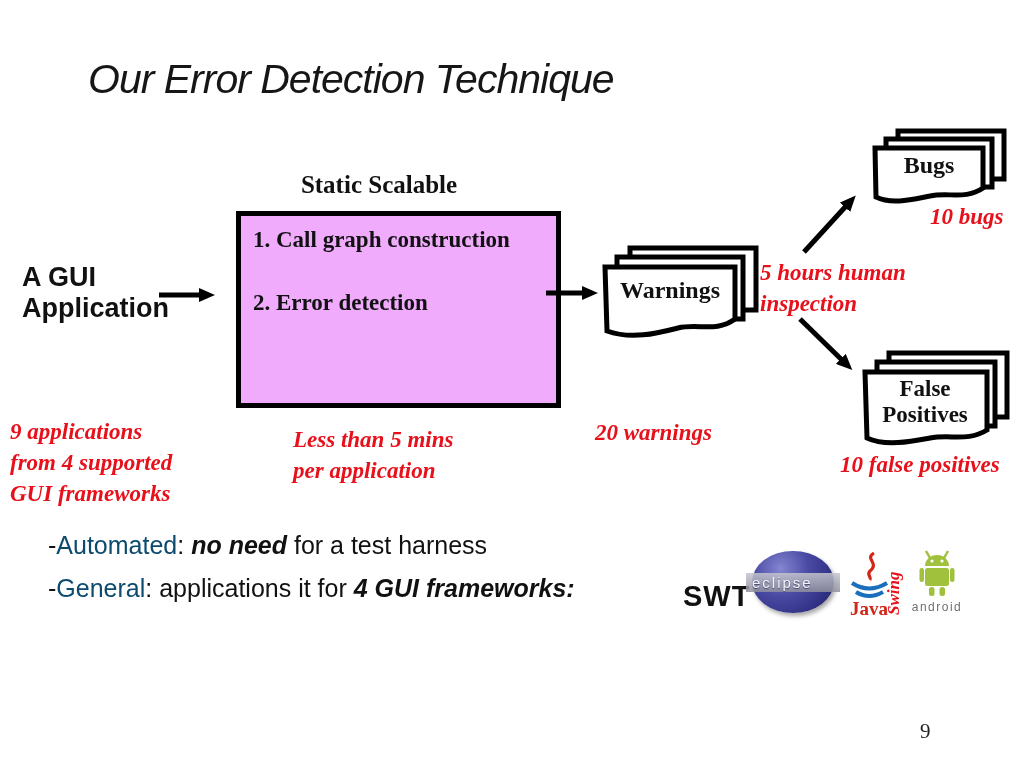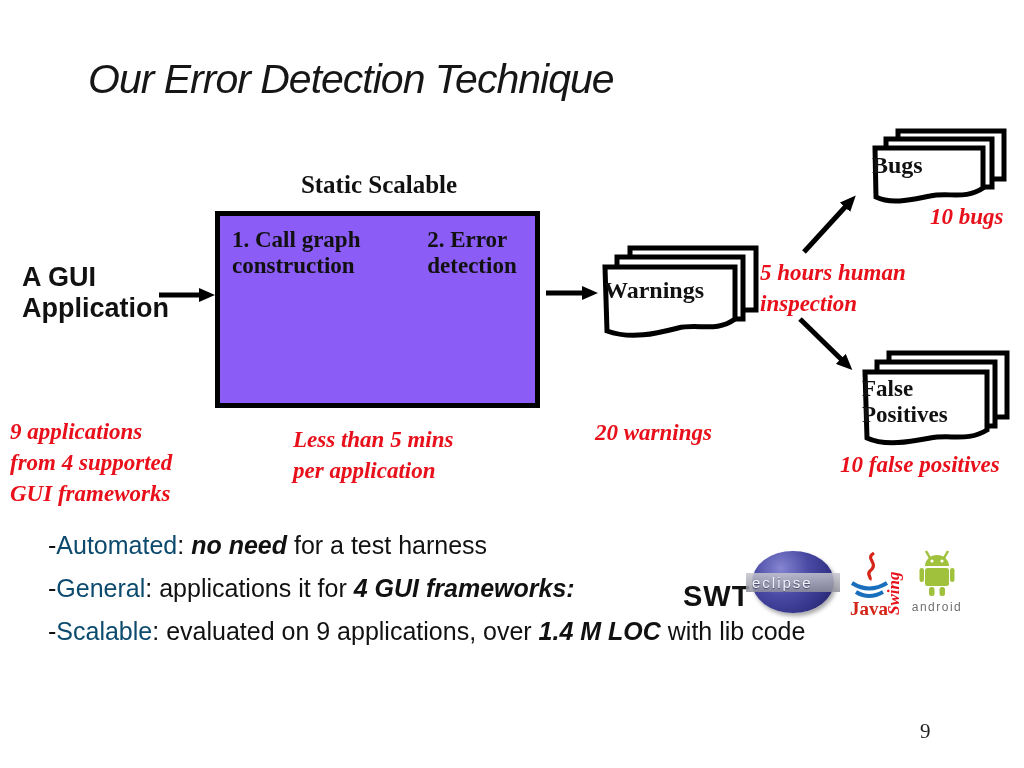--- a/index.html
+++ b/index.html
@@ -7,27 +7,27 @@
        font-family:"Liberation Sans",sans-serif;}
   .abs{position:absolute;}
   .preline{white-space:pre-line;}
 
   .slide-title{left:88px;top:56px;font-style:italic;font-size:41px;color:#161616;
                letter-spacing:-1px;}
 
   .static-label{left:220px;top:171px;width:318px;text-align:center;
                 font-family:"Liberation Serif",serif;font-weight:bold;font-size:25px;color:#111;}
 
-  .analyses-box{left:215px;top:211px;width:303px;height:176px;border:5px solid #000;
-                background:#8b5cf6;padding:11px 0 0 12px;display:flex;gap:37px;}
+  .analyses-box{left:236px;top:211px;width:303px;height:176px;border:5px solid #000;
+                background:#f0abfc;padding:11px 0 0 12px;display:flex;flex-direction:column;gap:37px;}
   .analyses-box .step{font-family:"Liberation Serif",serif;font-weight:bold;font-size:23px;color:#111;}
 
   .gui-label{left:22px;top:262px;font-weight:bold;font-size:27px;line-height:31px;color:#111;}
 
-  .stack-label{position:absolute;text-align:left;font-family:"Liberation Serif",serif;
+  .stack-label{position:absolute;text-align:center;font-family:"Liberation Serif",serif;
                font-weight:bold;color:#111;}
 
   .note{color:#e8101a;font-family:"Liberation Serif",serif;font-weight:bold;font-style:italic;
         font-size:23px;line-height:31px;}
 
   .bullets{left:48px;top:532px;font-size:25px;color:#111;}
   .bullet{height:27px;line-height:27px;margin-bottom:16px;white-space:nowrap;}
   .bullet .term{color:#0c4a6e;font-weight:normal;}
   .bullet .bi{font-weight:bold;font-style:italic;}
 
@@ -129,21 +129,20 @@
 per application</div>
 <div class="abs note" style="left:595px;top:417px">20 warnings</div>
 <div class="abs note preline" style="left:760px;top:257px">5 hours human
 inspection</div>
 <div class="abs note" style="left:930px;top:201px">10 bugs</div>
 <div class="abs note" style="left:840px;top:449px">10 false positives</div>
 
 <div class="abs bullets">
   <div class="bullet"><span>-</span><span class="term">Automated</span><span>: </span><span class="bi">no need</span><span> for a test harness</span><span class="bi"></span></div>
   <div class="bullet"><span>-</span><span class="term">General</span><span>: applications it for </span><span class="bi">4 GUI frameworks:</span><span></span><span class="bi"></span></div>
-  <div class="bullet"><span>-</span><span class="term">Scalable</span><span>: evaluated on 9 applications, over </span><span class="bi">1.4 M LOC</span><span> with lib code</span><span class="bi"></span></div>
 </div>
 
 <div class="abs swt">SWT</div>
 
 <div class="abs eclipse">
   <div class="band"></div>
   <div class="etext">eclipse</div>
 </div>
 
 <svg class="abs" style="left:845px;top:550px" width="48" height="70" viewBox="0 0 48 70">

